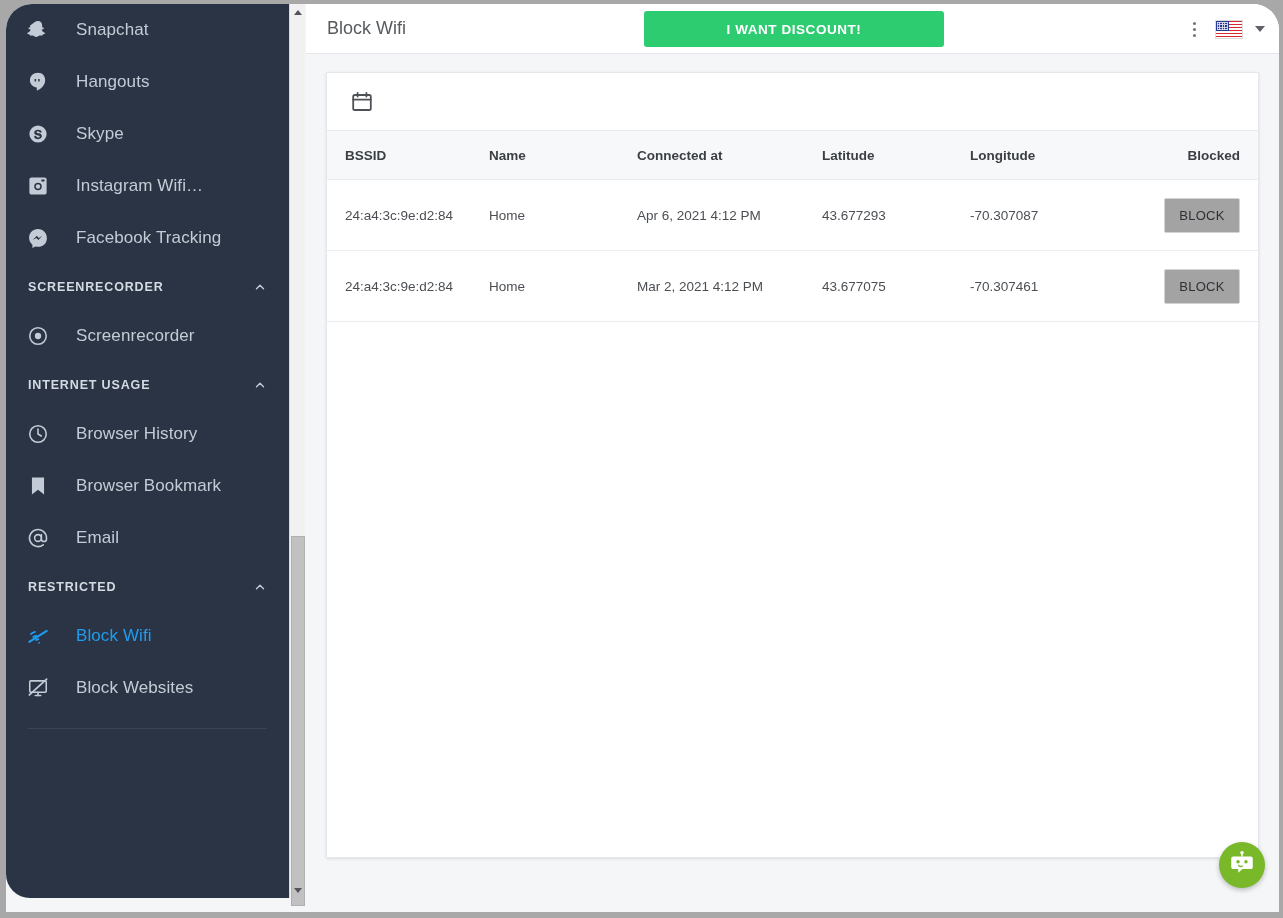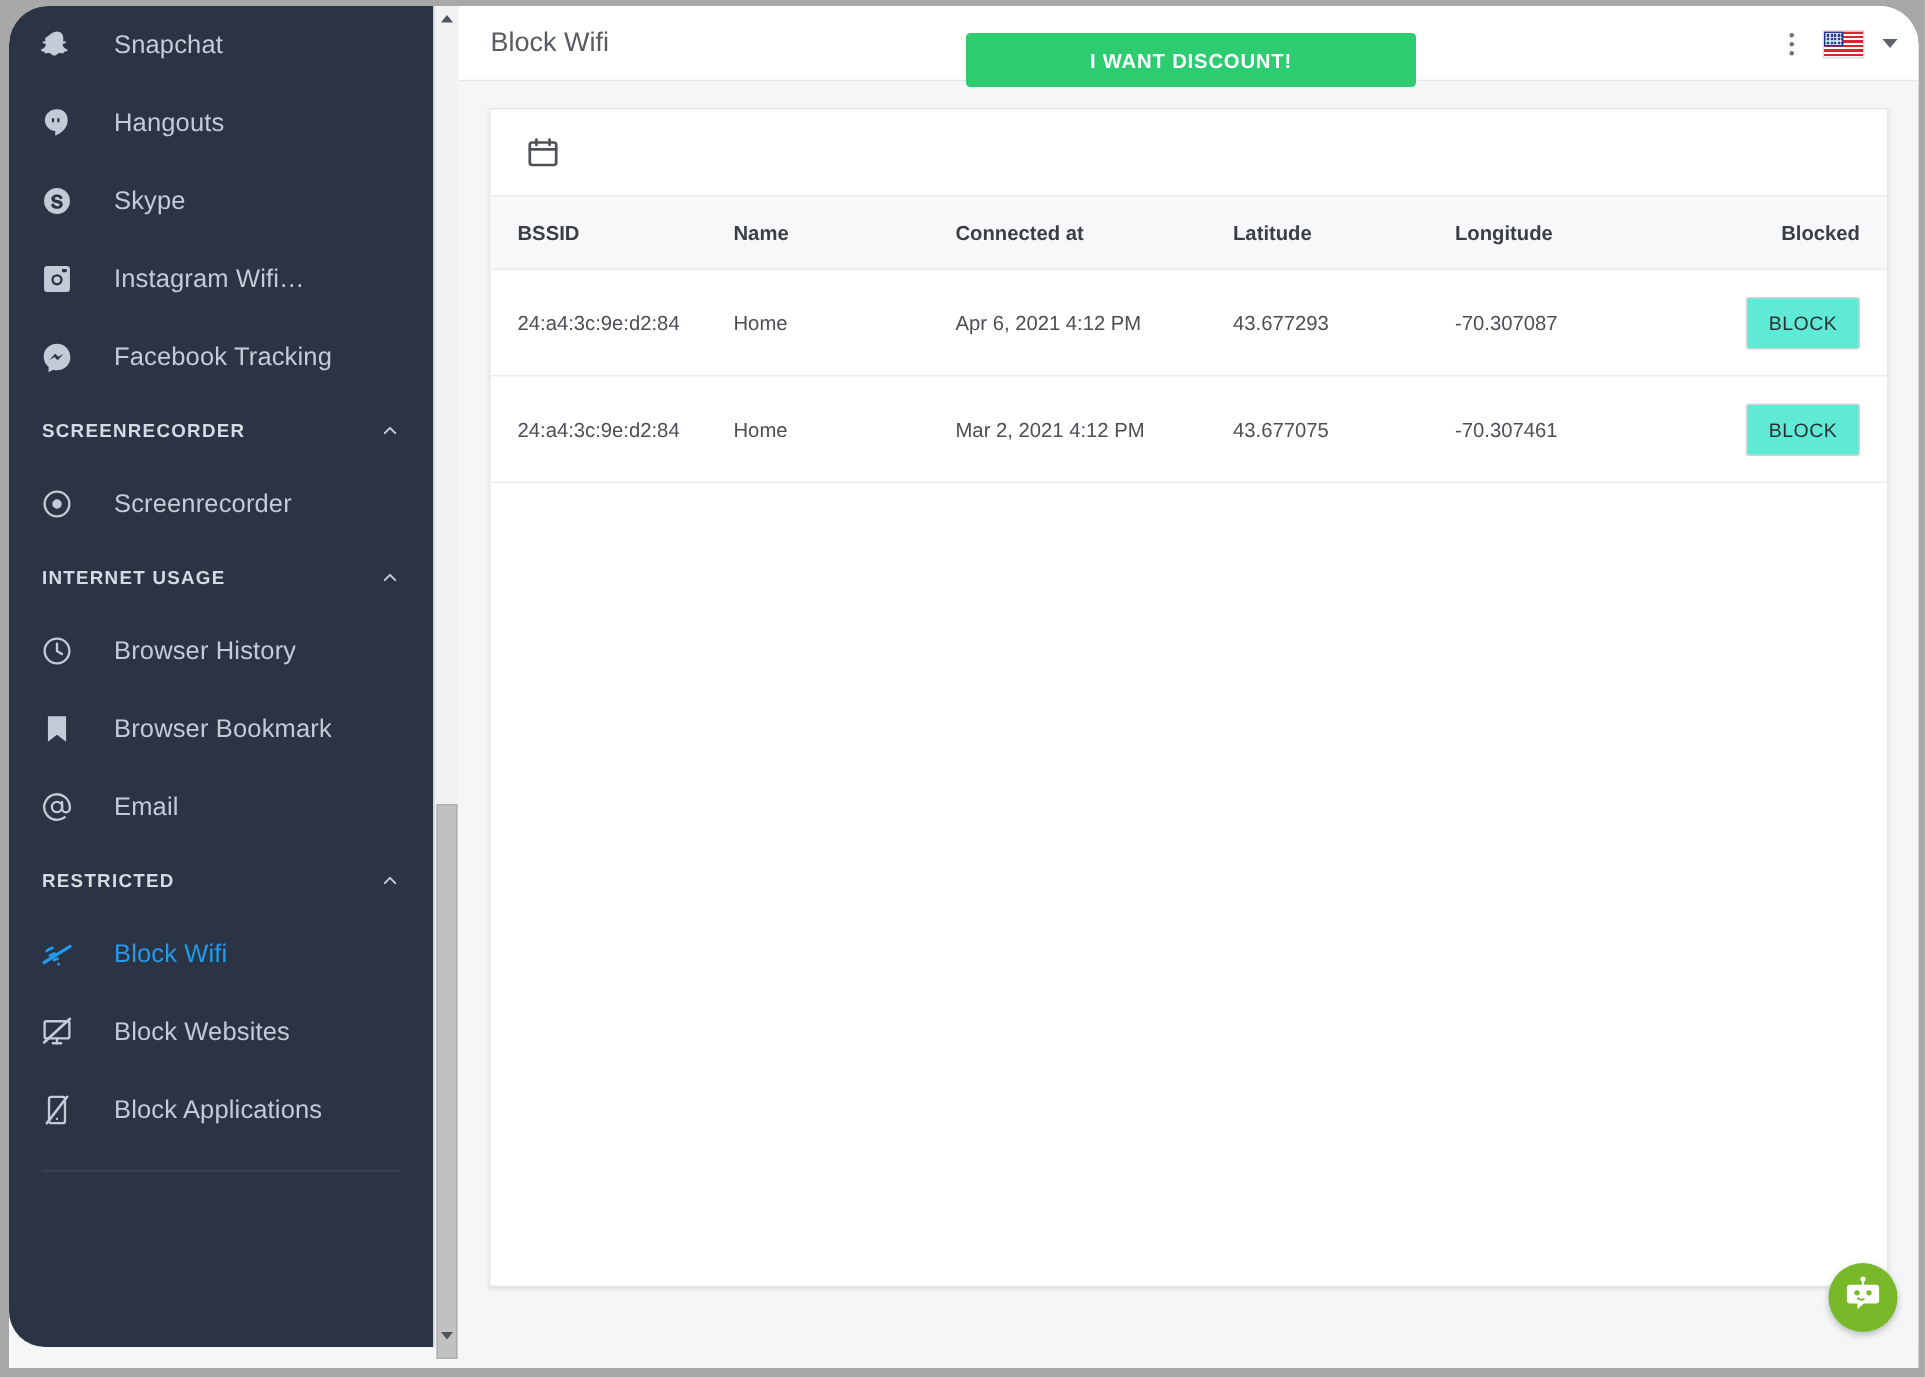--- a/index.html
+++ b/index.html
@@ -140,21 +140,21 @@
     align-items: center;
   }
   #page-title {
     margin-left: 21px;
     font-size: 18px;
     color: #575b5f;
     font-weight: 400;
   }
   #discount-btn {
     position: absolute;
-    left: 338px; top: 18px;
+    left: 338px; top: 7px;
     width: 300px; height: 36px;
     background: #2ecc71;
     color: #ffffff;
     border: none;
     border-radius: 3px;
     font-size: 13.5px;
     font-weight: bold;
     letter-spacing: .55px;
     font-family: "Liberation Sans", sans-serif;
     cursor: pointer;
@@ -267,21 +267,21 @@
   .c-name   { width: 148px; }
   .c-conn   { width: 185px; margin-top: 38px; }
   .c-lat    { width: 148px; }
   .c-lng    { width: 190px; margin-left: 18px; }
   .c-block  { text-align: right; padding-right: 18px !important; }
 
   .block-btn {
     display: inline-block;
     min-width: 76px;
     padding: 9px 14px;
-    background: #5eead4;
+    background: #a3a3a3;
     border: 1px solid #d3d3d3;
     border-radius: 2px;
     font-size: 13px;
     color: #2d3135;
     font-family: "Liberation Sans", sans-serif;
     letter-spacing: .3px;
     cursor: pointer;
   }
 
   
@@ -440,30 +440,20 @@
           <svg width="22" height="22" viewBox="0 0 24 24" fill="none" stroke="currentColor" stroke-width="1.7" stroke-linecap="round">
             <rect x="3" y="4.2" width="18" height="12.4" rx="1.2"></rect>
             <line x1="9" y1="20.2" x2="15" y2="20.2"></line>
             <line x1="12" y1="16.6" x2="12" y2="20.2"></line>
             <line x1="2.6" y1="19.6" x2="21.4" y2="2.4" stroke-width="1.9"></line>
           </svg>
         </span>
         <span class="nav-label">Block Websites</span>
       </div>
 
-      <div class="nav-item">
-        <span class="nav-icon">
-          <svg width="22" height="22" viewBox="0 0 24 24" fill="none" stroke="currentColor" stroke-width="1.7" stroke-linecap="round">
-            <rect x="6.2" y="2.4" width="11.6" height="19.2" rx="1.6"></rect>
-            <line x1="12" y1="18.4" x2="12.01" y2="18.4"></line>
-            <line x1="4.6" y1="21.6" x2="19.4" y2="2.4" stroke-width="1.9"></line>
-          </svg>
-        </span>
-        <span class="nav-label">Block Applications</span>
-      </div>
 
       <div class="sidebar-divider"></div>
     </nav>
 
     <div id="sb-scroll">
       <div class="sb-arrow up">
           <i></i>
         </div>
       <div id="sb-thumb"></div>
       <div class="sb-arrow down">

